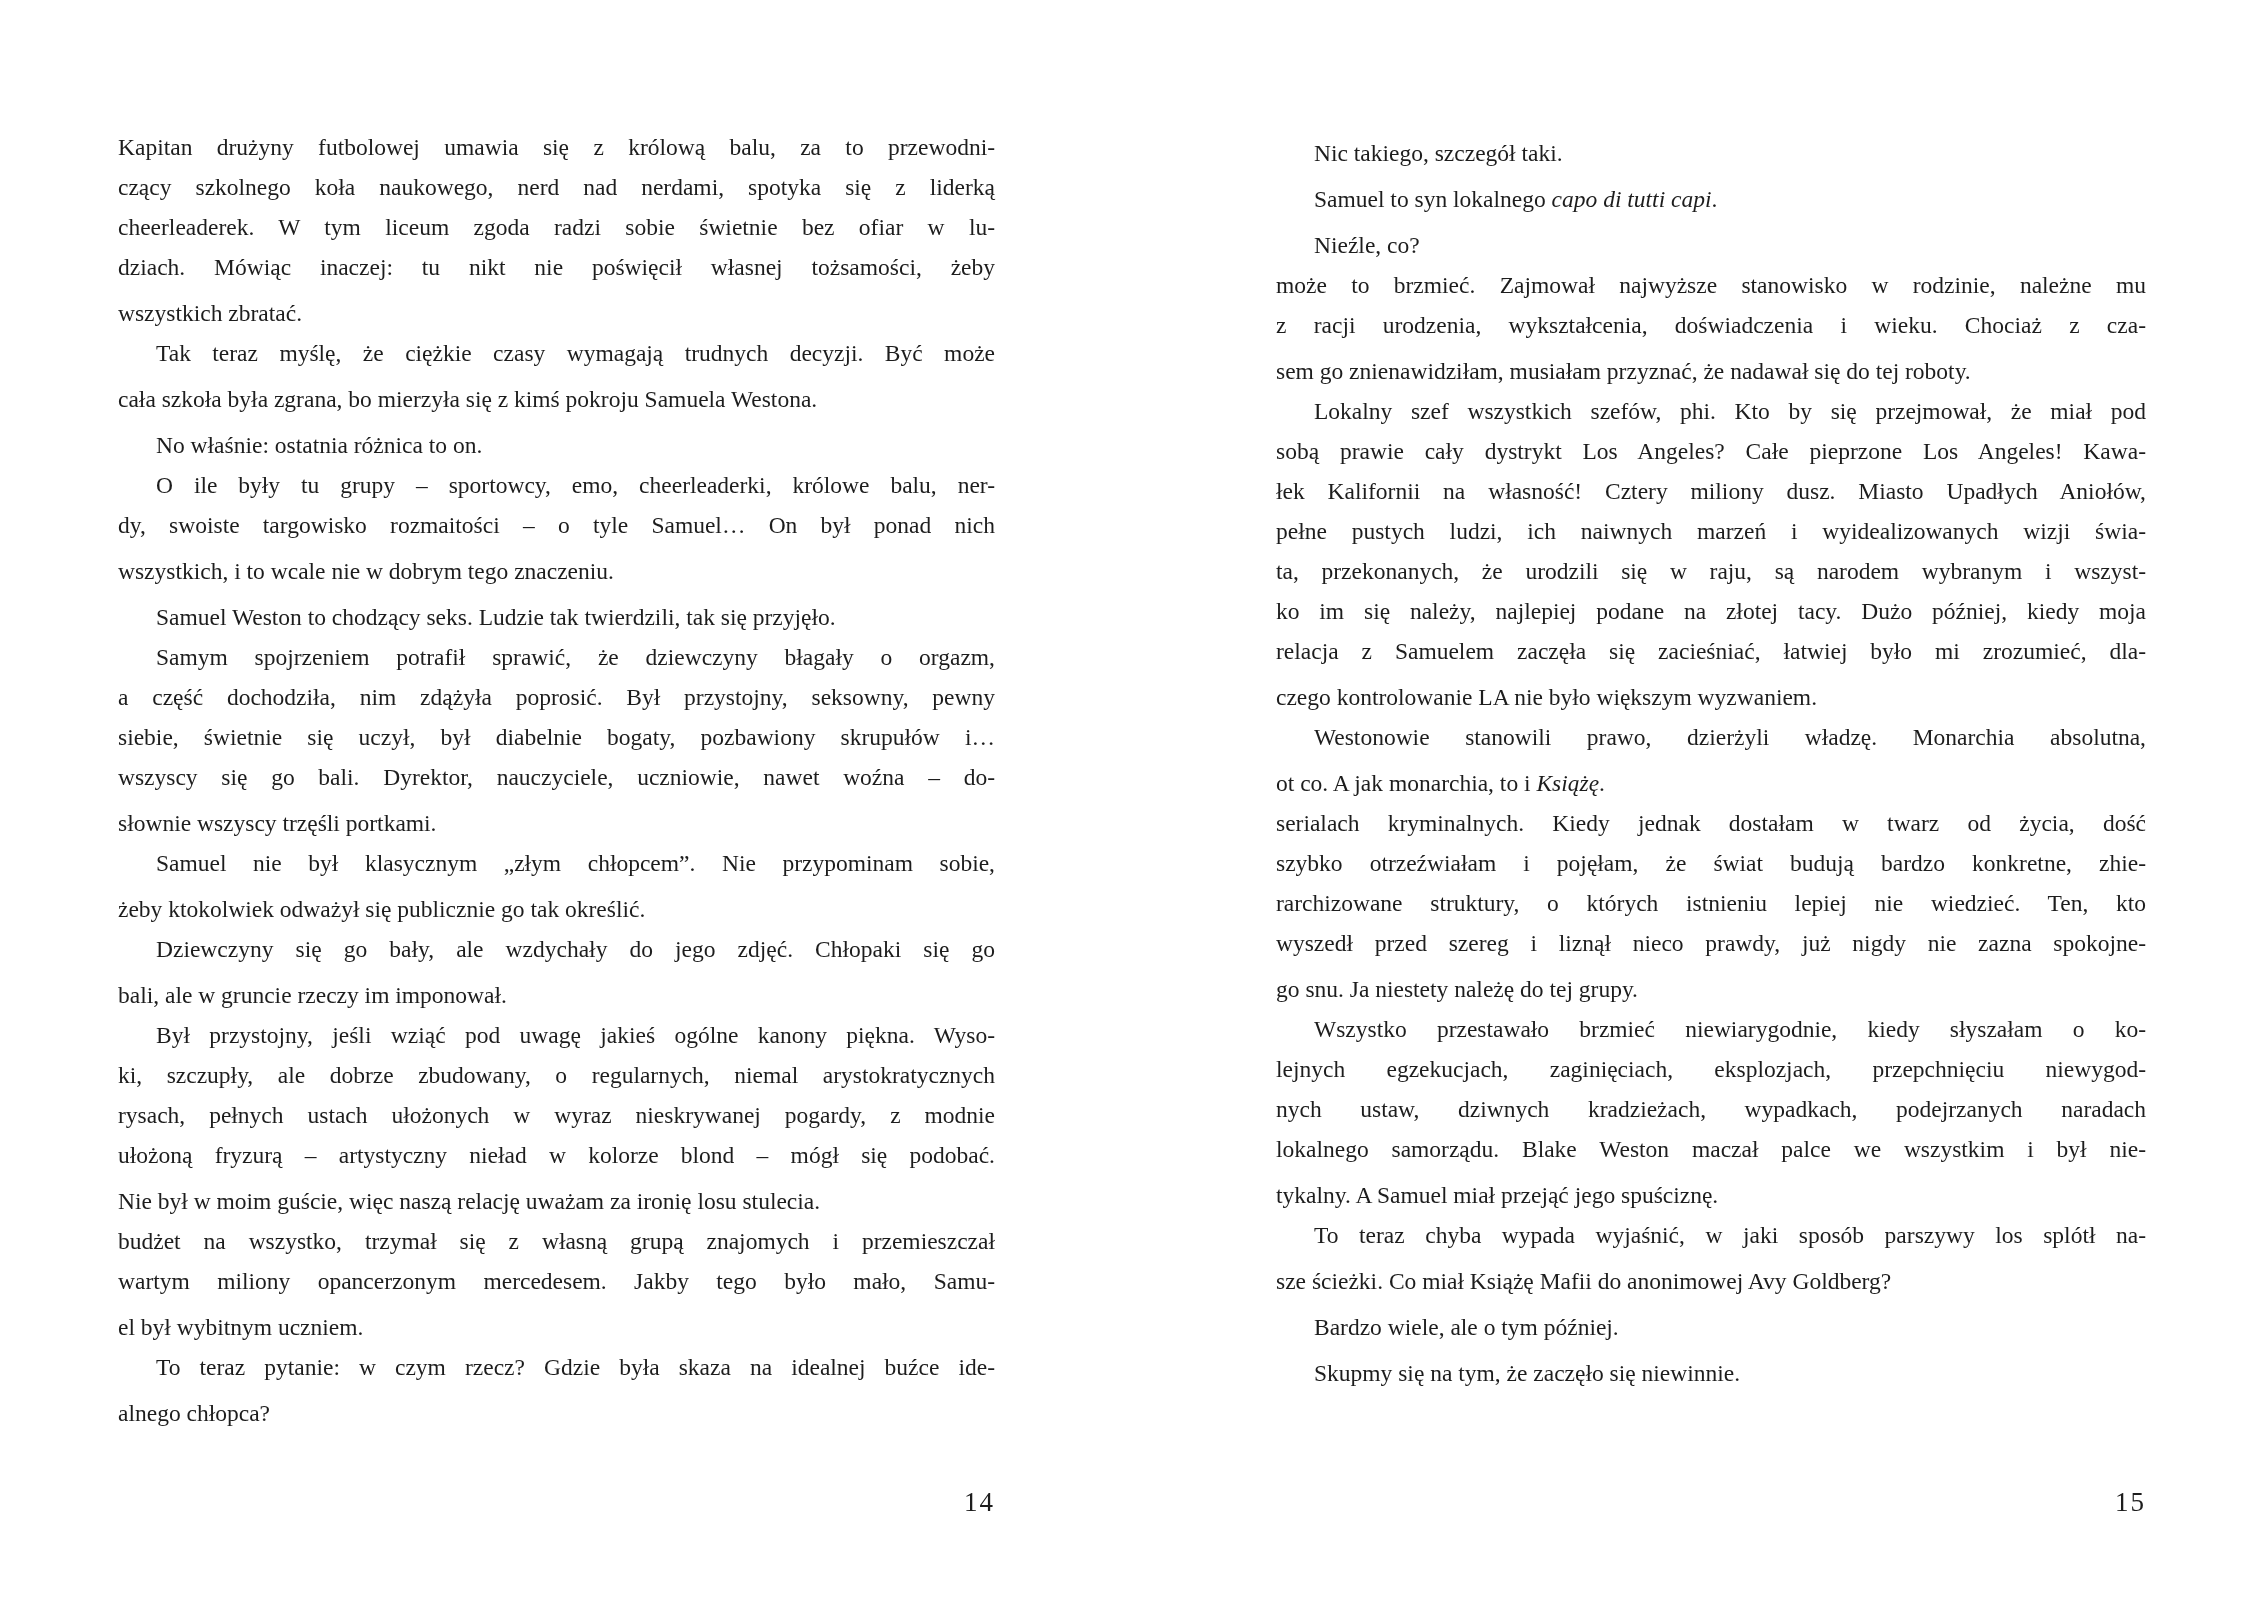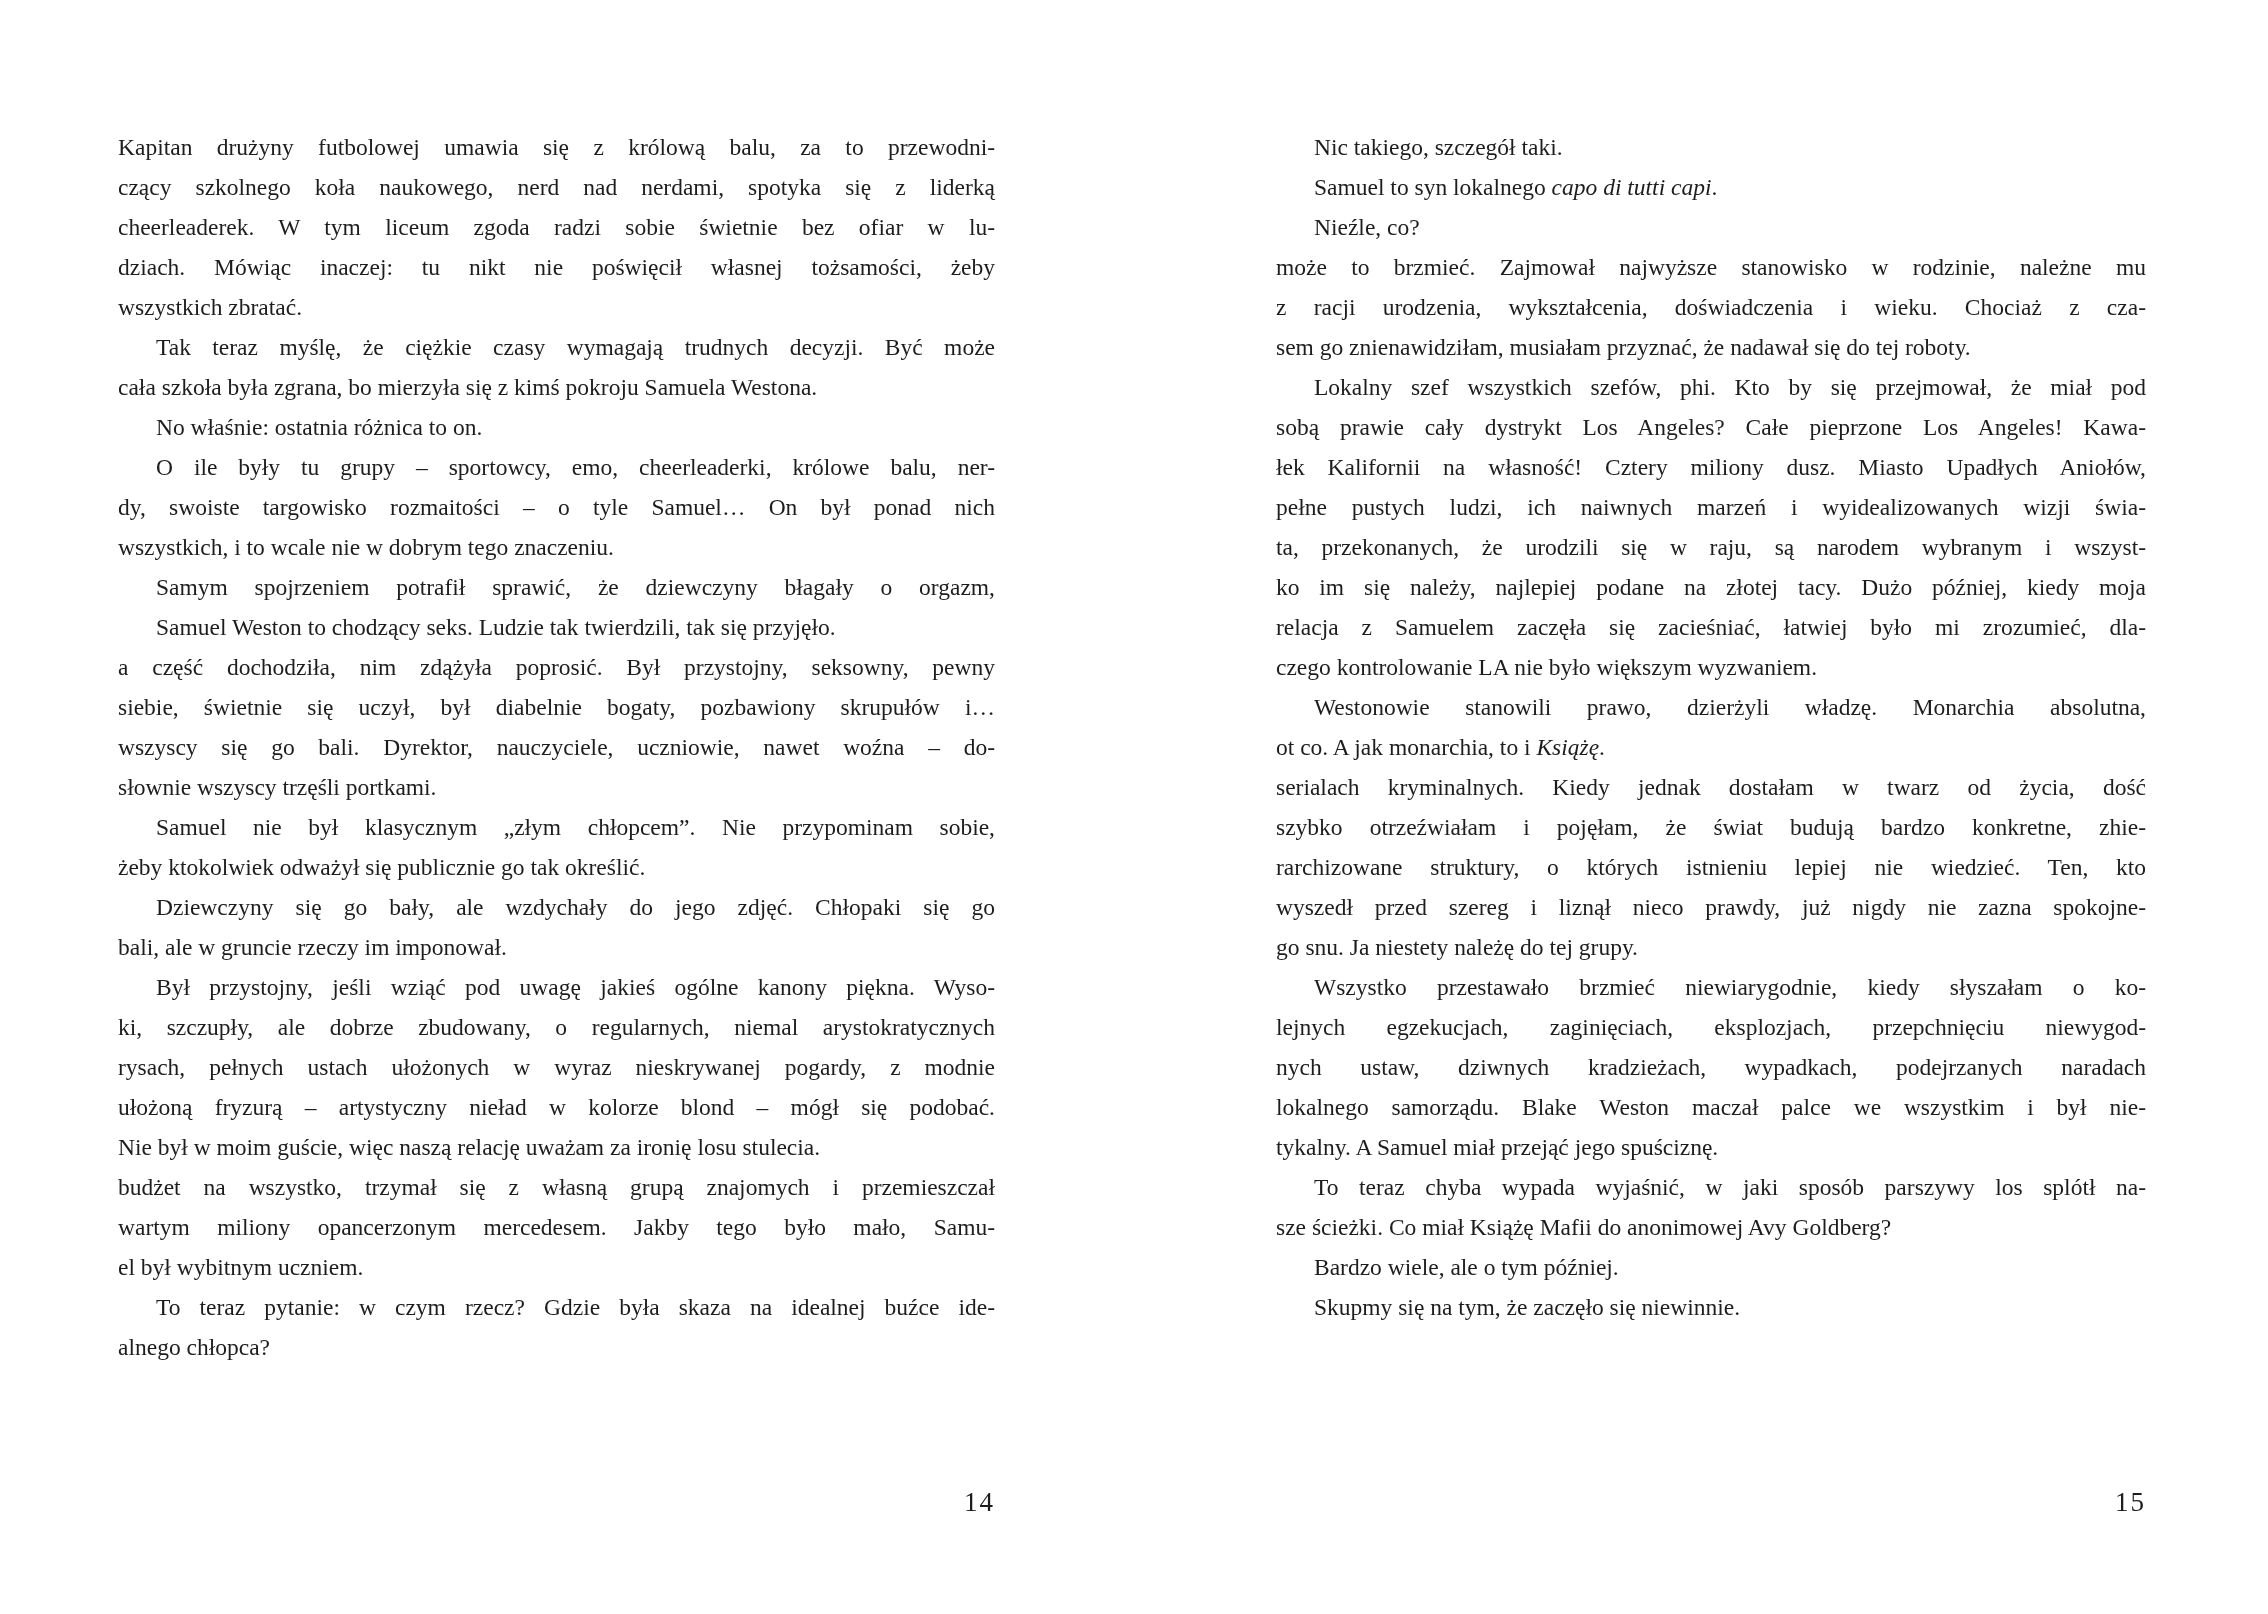--- a/index.html
+++ b/index.html
@@ -23,21 +23,21 @@
   }
   .tb-left  { left: 118px;  width: 877px; }
   .tb-right { left: 1276px; width: 870px; }
   .ln {
     height: 40px;
     line-height: 40px;
     text-align: justify;
     text-align-last: justify;
     white-space: normal;
   }
-  .ln.last { text-align-last: left; }
+  .ln.last { text-align-last: left; margin-top: 6px; }
   .ln.ind  { text-indent: 38px; }
   .ln em   { }
   .folio {
     position: absolute;
     top: 1482px;
     height: 40px;
     line-height: 40px;
     text-align: right;
     font-size: 27px;
     letter-spacing: 2px;
@@ -57,22 +57,22 @@
         <div class="ln"><span>czący szkolnego koła naukowego, nerd nad nerdami, spotyka się z liderką</span></div>
         <div class="ln"><span>cheerleaderek. W tym liceum zgoda radzi sobie świetnie bez ofiar w lu-</span></div>
         <div class="ln"><span>dziach. Mówiąc inaczej: tu nikt nie poświęcił własnej tożsamości, żeby</span></div>
         <div class="ln last"><span>wszystkich zbratać.</span></div>
         <div class="ln ind"><span>Tak teraz myślę, że ciężkie czasy wymagają trudnych decyzji. Być może</span></div>
         <div class="ln last"><span>cała szkoła była zgrana, bo mierzyła się z kimś pokroju Samuela Westona.</span></div>
         <div class="ln last ind"><span>No właśnie: ostatnia różnica to on.</span></div>
         <div class="ln ind"><span>O ile były tu grupy – sportowcy, emo, cheerleaderki, królowe balu, ner-</span></div>
         <div class="ln"><span>dy, swoiste targowisko rozmaitości – o tyle Samuel… On był ponad nich</span></div>
         <div class="ln last"><span>wszystkich, i to wcale nie w dobrym tego znaczeniu.</span></div>
+        <div class="ln last ind"><span>Samuel Weston to chodzący seks. Ludzie tak twierdzili, tak się przyjęło.</span></div>
         <div class="ln ind"><span>Samym spojrzeniem potrafił sprawić, że dziewczyny błagały o orgazm,</span></div>
-        <div class="ln last ind"><span>Samuel Weston to chodzący seks. Ludzie tak twierdzili, tak się przyjęło.</span></div>
         <div class="ln"><span>a część dochodziła, nim zdążyła poprosić. Był przystojny, seksowny, pewny</span></div>
         <div class="ln"><span>siebie, świetnie się uczył, był diabelnie bogaty, pozbawiony skrupułów i…</span></div>
         <div class="ln"><span>wszyscy się go bali. Dyrektor, nauczyciele, uczniowie, nawet woźna – do-</span></div>
         <div class="ln last"><span>słownie wszyscy trzęśli portkami.</span></div>
         <div class="ln ind"><span>Samuel nie był klasycznym „złym chłopcem”. Nie przypominam sobie,</span></div>
         <div class="ln last"><span>żeby ktokolwiek odważył się publicznie go tak określić.</span></div>
         <div class="ln ind"><span>Dziewczyny się go bały, ale wzdychały do jego zdjęć. Chłopaki się go</span></div>
         <div class="ln last"><span>bali, ale w gruncie rzeczy im imponował.</span></div>
         <div class="ln ind"><span>Był przystojny, jeśli wziąć pod uwagę jakieś ogólne kanony piękna. Wyso-</span></div>
         <div class="ln"><span>ki, szczupły, ale dobrze zbudowany, o regularnych, niemal arystokratycznych</span></div>

